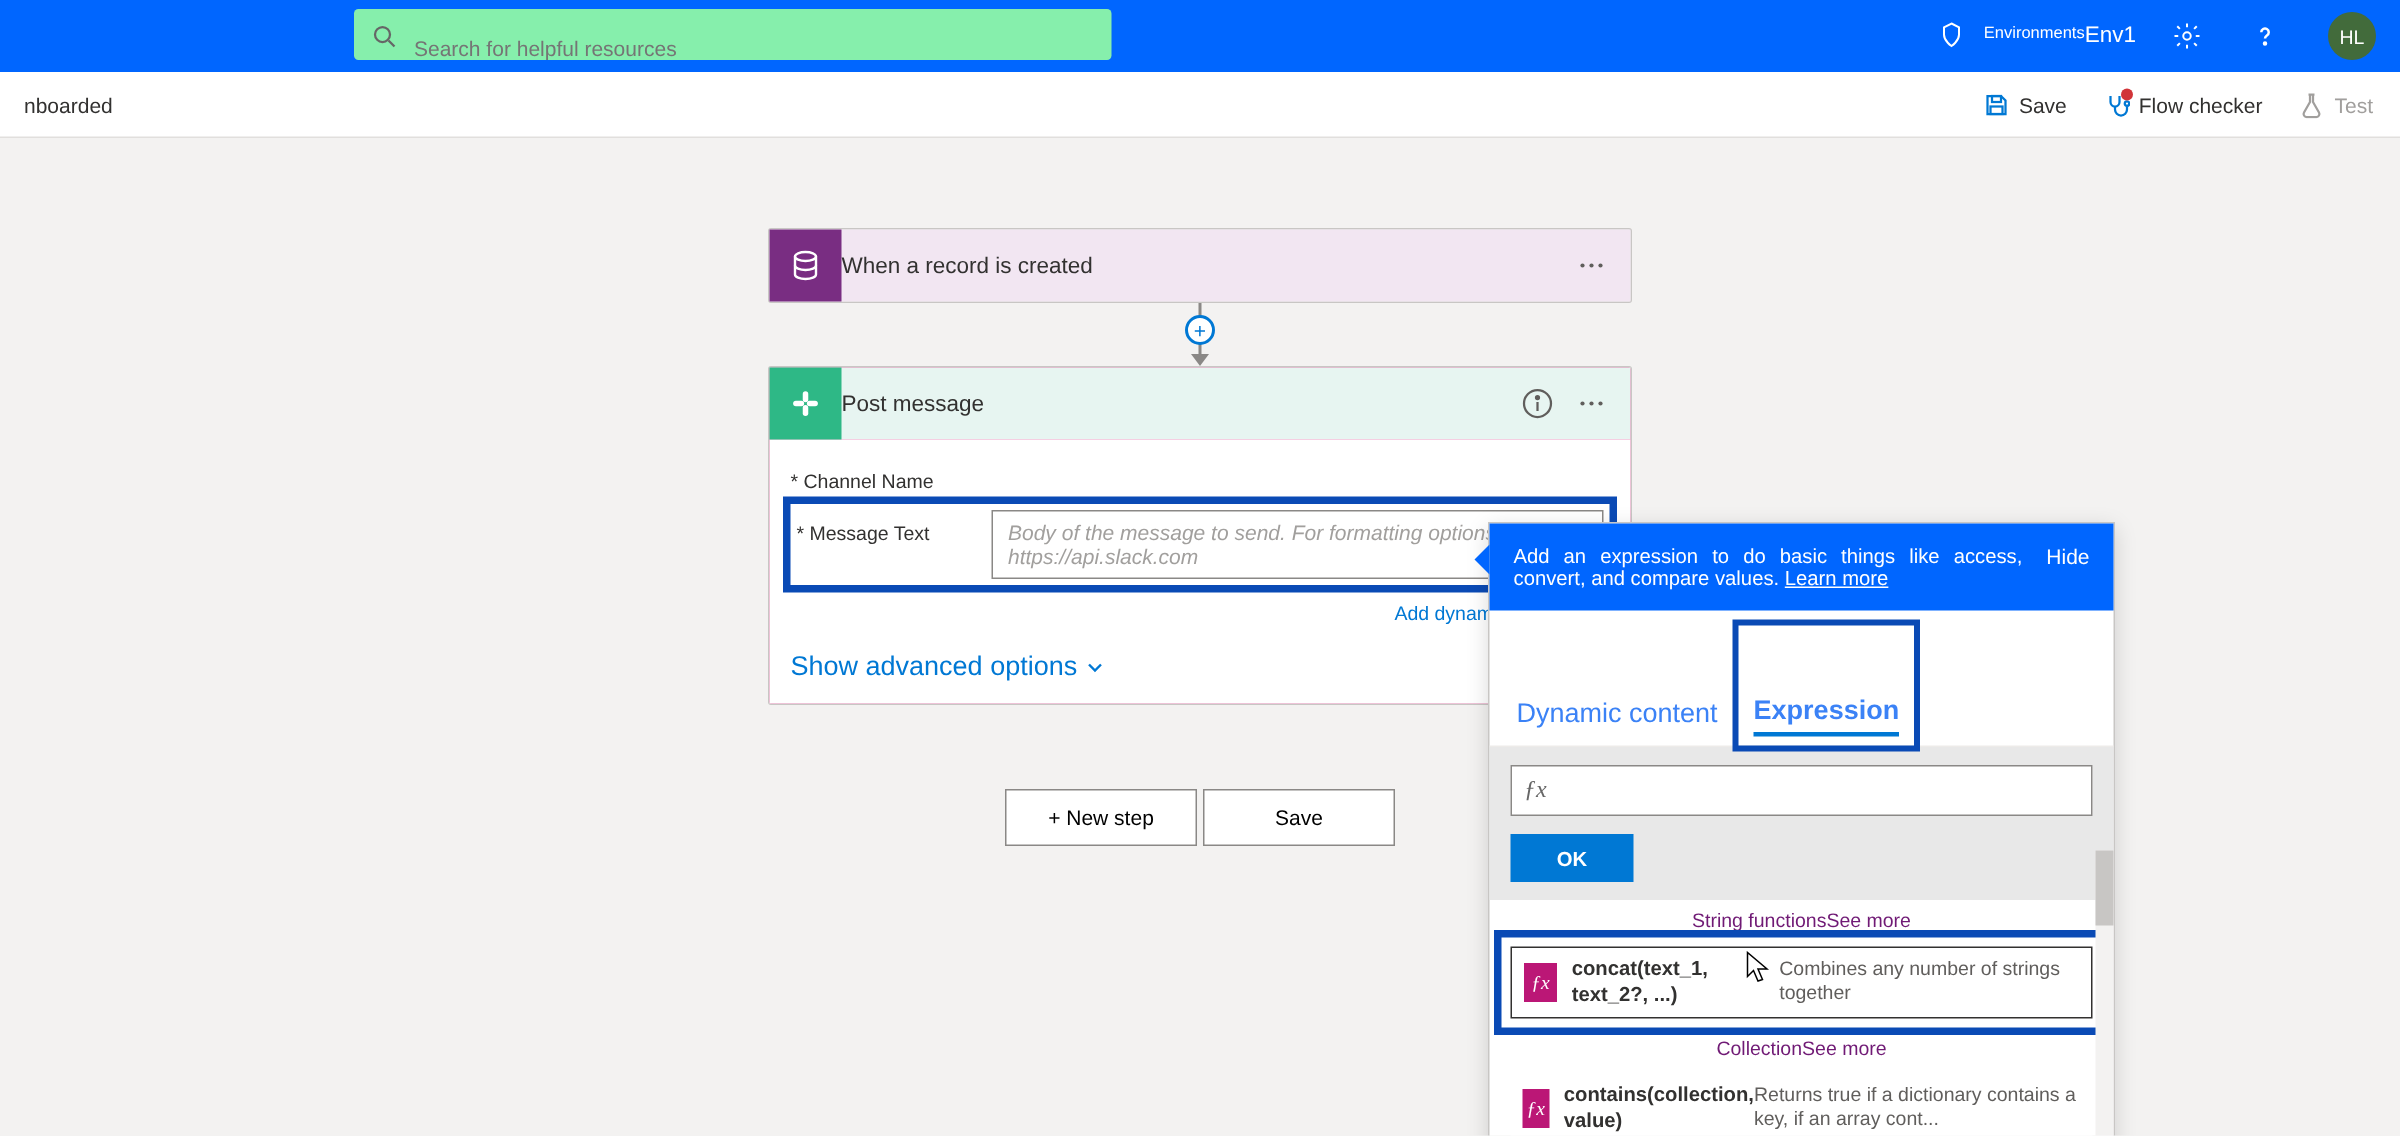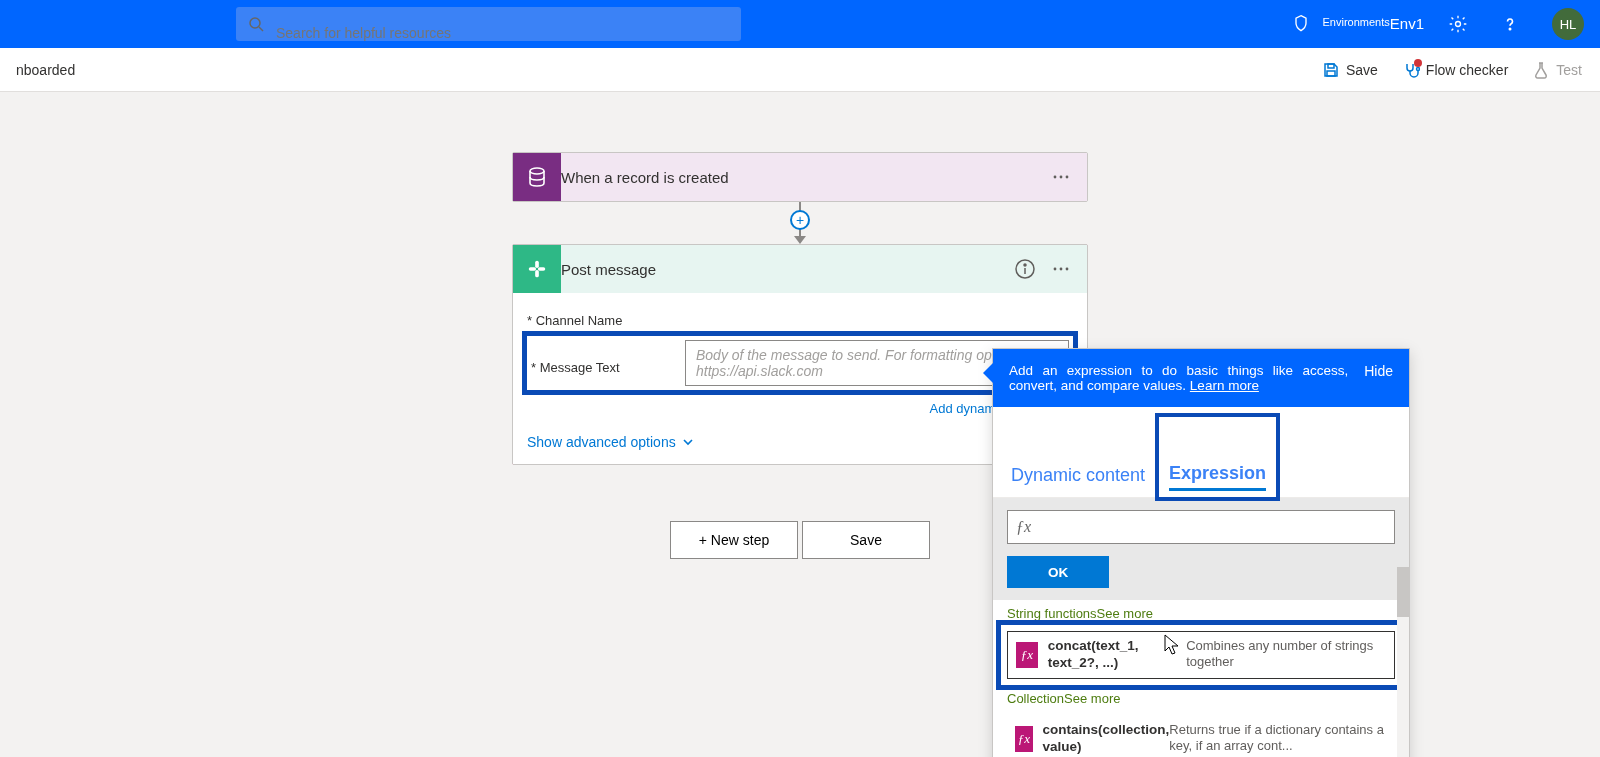--- a/index.html
+++ b/index.html
@@ -17,21 +17,21 @@
   .search-wrap {
     margin-left: 220px;
     position: relative;
     width: 505px;
   }
   .search-input {
     width: 100%;
     height: 34px;
     border: none;
     border-radius: 3px;
-    background: #3b82f6;
+    background: #86efac;
     padding: 18px 12px 0 40px;
     font-size: 14px;
     color: #333;
   }
   .search-icon {
     position: absolute;
     left: 12px; top: 50%; transform: translateY(-50%);
     width: 16px; height: 16px;
     color: #666;
   }
@@ -133,22 +133,22 @@
   .action-card .card-header { background: #e7f5f1; }
   .action-card .card-hdr-icon { background: #2eb886; }
   .action-card .card-hdr-icon svg { color: #fff; width: 22px; height: 22px; }
 
   .card-body {
     background: #fff;
     padding: 12px 14px 14px 14px;
   }
   .field-row {
     display: flex;
-    align-items: center;
-    gap: 24px;
+    align-items: flex-start;
+    gap: 0;
     margin-bottom: 8px;
   }
   .field-label {
     width: 130px;
     font-size: 13px;
     color: #323130;
     padding-top: 8px;
   }
   .field-input-wrap { flex: 1; position: relative; }
   .field-select {
@@ -182,21 +182,21 @@
     color: #0078d4;
     cursor: pointer;
     display:flex; justify-content:flex-end; align-items:center; gap:6px;
     margin-top: 10px;
   }
   .add-dyn .plusbox {
     width: 16px; height: 16px; background: #0078d4; color:#fff;
     display:flex; align-items:center; justify-content:center; font-size:12px;
   }
   .show-adv {
-    font-size: 14px;
+    font-size: 18px;
     color: #0078d4;
     cursor: pointer;
     display:flex; align-items:center; gap:6px;
     margin-top: 18px;
   }
 
   .bottom-btns {
     display: flex; gap: 4px; margin-top: 56px;
   }
   .btn {
@@ -255,28 +255,28 @@
   .expr-input {
     background: #fff;
     height: 34px;
     border: 1px solid #8a8886;
     display:flex; align-items:center;
     padding-left: 8px;
   }
   .fx-label { font-family: serif; font-style: italic; font-size: 16px; color: #666; }
   .ok-btn {
     margin-top: 12px;
-    width: 102px; height: 32px;
+    width: 82px; height: 32px;
     background: #0078d4; color: #fff; border: none;
     font-size: 13.5px; font-weight: 600; cursor: pointer;
   }
   .fn-section-hdr {
-    display:flex; justify-content:flex-start; align-items:center;
+    display:flex; justify-content:center; align-items:center;
     padding: 6px 14px 4px 14px;
-    font-size: 13px; color: #4d7c0f;
+    font-size: 13px; color: #701a75;
   }
   .see-more { cursor: pointer; }
   .fn-block {
     margin: 0 8px;
     padding: 6px;
   }
   .fn-block.hl { outline: 5px solid #0a4ab5; }
   .fn-row {
     display: flex; align-items: center; gap: 10px;
     border: 1px solid #323130;

